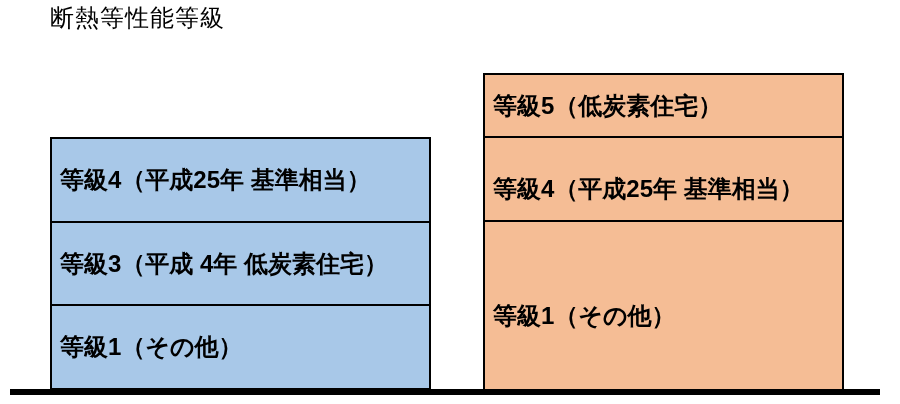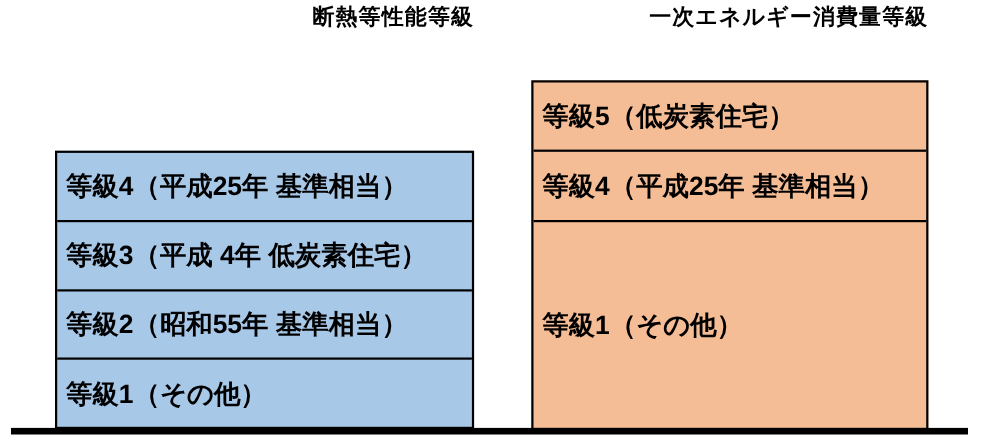--- a/index.html
+++ b/index.html
@@ -12,23 +12,23 @@
     width: 900px;
     height: 404px;
     background: #ffffff;
     font-family: "Liberation Sans", "DejaVu Sans", sans-serif;
     color: #000000;
     overflow: hidden;
   }
   .title {
     position: absolute;
     top: 2px;
-    font-size: 20px;
-    font-weight: bold;
-    text-align: right;
+    font-size: 24px;
+    font-weight: normal;
+    text-align: left;
     letter-spacing: 1px;
     white-space: nowrap;
   }
   .title-left  { left: 50px;  width: 381px; }
   .title-right { left: 483px; width: 361px; }
   .grade-table {
     position: absolute;
     box-sizing: border-box;
     border: 2px solid #000000;
     display: flex;
@@ -38,20 +38,21 @@
     left: 50px;
     top: 137px;
     width: 381px;
     height: 253px;
   }
   .table-right {
     left: 483px;
     top: 73px;
     width: 361px;
     height: 318px;
+    gap: 20px;
   }
   .grade-row {
     box-sizing: border-box;
     display: flex;
     align-items: center;
     padding-left: 8px;
     font-size: 24px;
     font-weight: bold;
     border-bottom: 2px solid #000000;
     white-space: nowrap;
@@ -71,26 +72,24 @@
     background: #000000;
   }
 </style>
 </head>
 <body>
 
 <div class="canvas">
 
   <div class="title title-left">断熱等性能等級</div>
 
-  <div class="title title-right">一次エネルギー消費量等級</div>
 
   <div class="grade-table table-left" style="background: rgb(168, 200, 232);">
     <div class="grade-row">等級4（平成25年 基準相当）</div>
     <div class="grade-row">等級3（平成 4年 低炭素住宅）</div>
-    <div class="grade-row">等級2（昭和55年 基準相当）</div>
     <div class="grade-row">等級1（その他）</div>
   </div>
 
   <div class="grade-table table-right" style="background: rgb(245, 189, 149);">
     <div class="grade-row row-h1">等級5（低炭素住宅）</div>
     <div class="grade-row row-h2">等級4（平成25年 基準相当）</div>
     <div class="grade-row row-tall">等級1（その他）</div>
   </div>
 
   <div class="baseline"></div>

